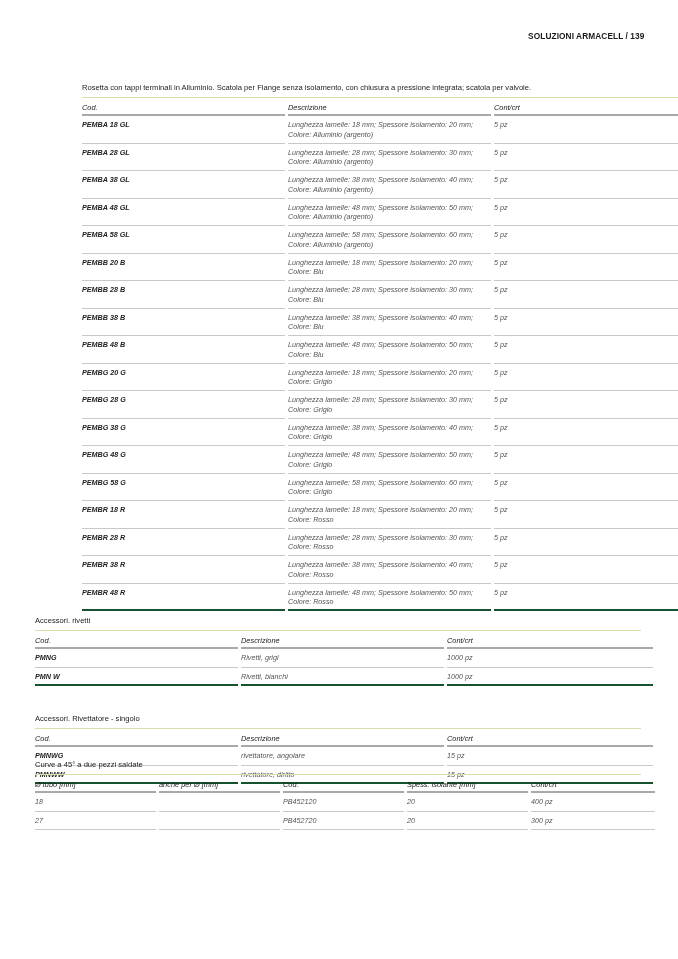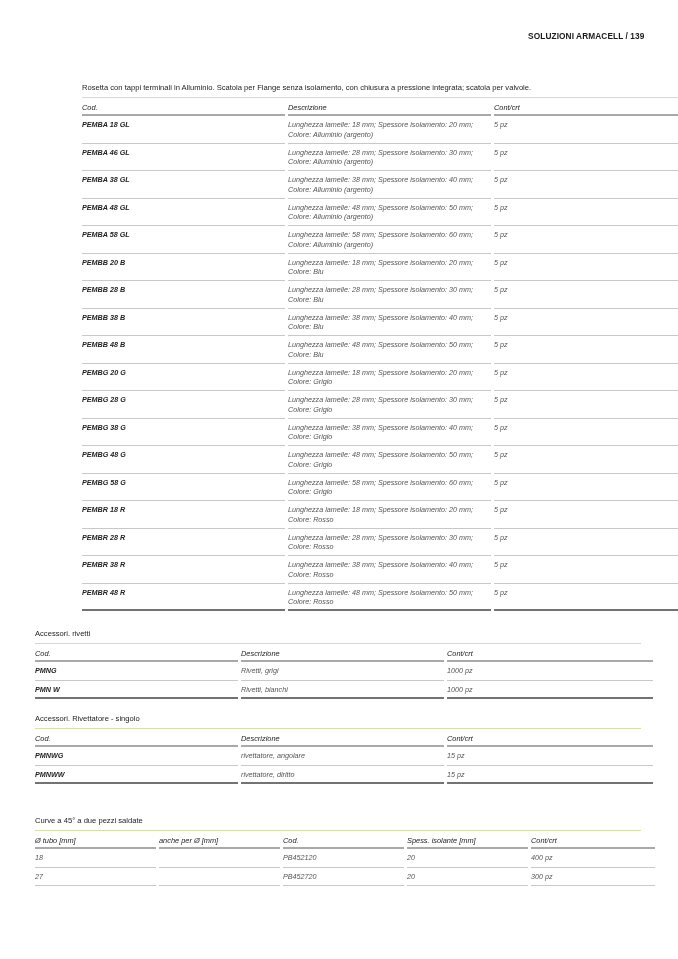--- a/index.html
+++ b/index.html
@@ -25,21 +25,21 @@
   }
   th {
     font-size: 7.4px; color: #222; height: 18px; padding: 5px 0 0 0;
     border-bottom: 2px solid #a9a9a9;
   }
   td {
     font-size: 7.2px; padding: 4px 0 0 0; border-bottom: 1px solid #c8c8c8;
   }
   td.code { color: #222; font-weight: 600; }
   td.desc, td.qty, td.val { color: #555; }
-  tr.last td { border-bottom: 2px solid #737373; }
+  tr.last td { border-bottom: 2px solid #14532d; }
   .main td { height: 27.5px; line-height: 9.5px; }
   .small td { height: 18.5px; line-height: 9.5px; }
   .curve tr.last td { border-bottom: 1px solid #c8c8c8; }
 </style>
 </head>
 <body>
 
 <div class="page-header">SOLUZIONI ARMACELL / 139</div>
 
 <div class="section" style="top:83px;margin-left:47px;">
@@ -58,21 +58,21 @@
           <th>Cont/crt</th>
         </tr>
       </thead>
     <tbody>
         <tr>
           <td class="code">PEMBA 18 GL</td>
           <td class="desc">Lunghezza lamelle: 18 mm; Spessore isolamento: 20 mm; Colore: Alluminio (argento)</td>
           <td class="qty">5 pz</td>
         </tr>
         <tr>
-          <td class="code">PEMBA 46 GL</td>
+          <td class="code">PEMBA 28 GL</td>
           <td class="desc">Lunghezza lamelle: 28 mm; Spessore isolamento: 30 mm; Colore: Alluminio (argento)</td>
           <td class="qty">5 pz</td>
         </tr>
         <tr>
           <td class="code">PEMBA 38 GL</td>
           <td class="desc">Lunghezza lamelle: 38 mm; Spessore isolamento: 40 mm; Colore: Alluminio (argento)</td>
           <td class="qty">5 pz</td>
         </tr>
         <tr>
           <td class="code">PEMBA 48 GL</td>
@@ -146,21 +146,21 @@
         </tr>
         <tr class="last">
           <td class="code">PEMBR 48 R</td>
           <td class="desc">Lunghezza lamelle: 48 mm; Spessore isolamento: 50 mm; Colore: Rosso</td>
           <td class="qty">5 pz</td>
         </tr>
       </tbody>
   </table>
 </div>
 
-<div class="section" style="top:629px;">
+<div class="section" style="top:616px;">
   <div class="section-title">Accessori. rivetti</div>
   <div class="green-rule"></div>
   <table class="small">
     <colgroup>
         <col style="width:203px">
         <col style="width:203px">
         <col style="width:206px">
       </colgroup>
     <thead>
         <tr>
@@ -208,21 +208,21 @@
         </tr>
         <tr class="last">
           <td class="code">PMNWW</td>
           <td class="desc">rivettatore, diritto</td>
           <td class="qty">15 pz</td>
         </tr>
       </tbody>
   </table>
 </div>
 
-<div class="section" style="top:816px;">
+<div class="section" style="top:760px;">
   <div class="section-title">Curve a 45° a due pezzi saldate</div>
   <div class="green-rule"></div>
   <table class="small curve">
     <colgroup>
         <col style="width:121px">
         <col style="width:121px">
         <col style="width:121px">
         <col style="width:121px">
         <col style="width:124px">
       </colgroup>

